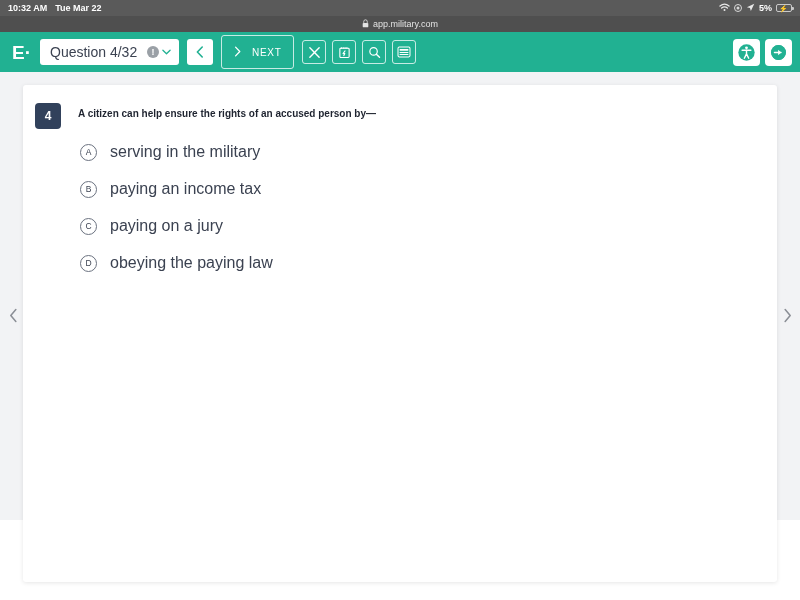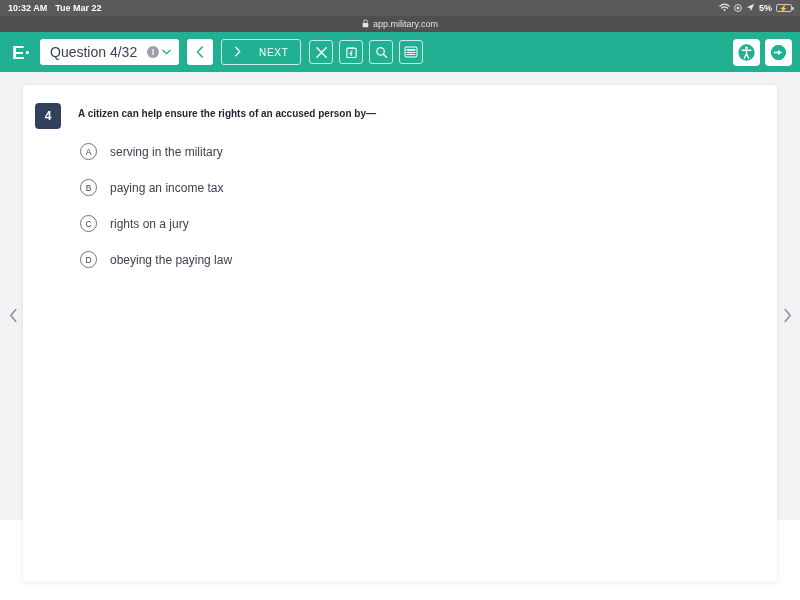--- a/index.html
+++ b/index.html
@@ -102,22 +102,22 @@
   .btn-prev {
     background: #ffffff; border-radius: 3px;
     width: 26px; height: 26px;
     display: flex; align-items: center; justify-content: center;
     color: #21b192; font-size: 13px;
     margin-right: 8px;
   }
   .btn-outline {
     border: 1px solid rgba(255,255,255,0.75);
     border-radius: 3px; height: 26px;
-    display: flex; align-items: center; gap: 18px;
-    padding: 8px 12px; margin-right: 8px;
+    display: flex; align-items: center; gap: 11px;
+    padding: 16px 12px; margin-right: 8px;
     color: #ffffff; font-size: 10px; letter-spacing: 0.7px; justify-content: flex-end;
   }
   .btn-outline .gl { font-size: 11px; line-height: 1; }
   .tool-btn {
     border: 1px solid rgba(255,255,255,0.75);
     border-radius: 3px; width: 24px; height: 24px;
     display: flex; align-items: center; justify-content: center;
     margin-right: 6px; color: #ffffff;
   }
   .toolbar-spacer { flex: 1; }
@@ -160,21 +160,21 @@
     margin-bottom: 19px;
   }
   .choice-letter {
     width: 17px; height: 17px; border-radius: 50%;
     border: 1px solid #6b7280;
     display: flex; align-items: center; justify-content: center;
     font-size: 8.5px; color: #3b4251;
     flex-shrink: 0;
   }
   .choice-text {
-    margin-left: 13px; color: #3b4251; font-size: 12px;
+    margin-left: 13px; color: #3b4251; font-size: 16px;
   }
 
   
   .side-nav {
     position: absolute; top: 302px;
     width: 22px; height: 26px;
     display: flex; align-items: center; justify-content: center;
     color: #8b8f96; font-size: 15px;
   }
   .side-nav.left { left: 2px; }
@@ -317,21 +317,21 @@
         <span class="choice-text">serving in the military</span>
       </div>
 
       <div class="choice">
         <span class="choice-letter">B</span>
         <span class="choice-text">paying an income tax</span>
       </div>
 
       <div class="choice">
         <span class="choice-letter">C</span>
-        <span class="choice-text">rights on a jury</span>
+        <span class="choice-text">paying on a jury</span>
       </div>
 
       <div class="choice">
         <span class="choice-letter">D</span>
         <span class="choice-text">obeying the paying law</span>
       </div>
 
     </div>
   </div>
 

